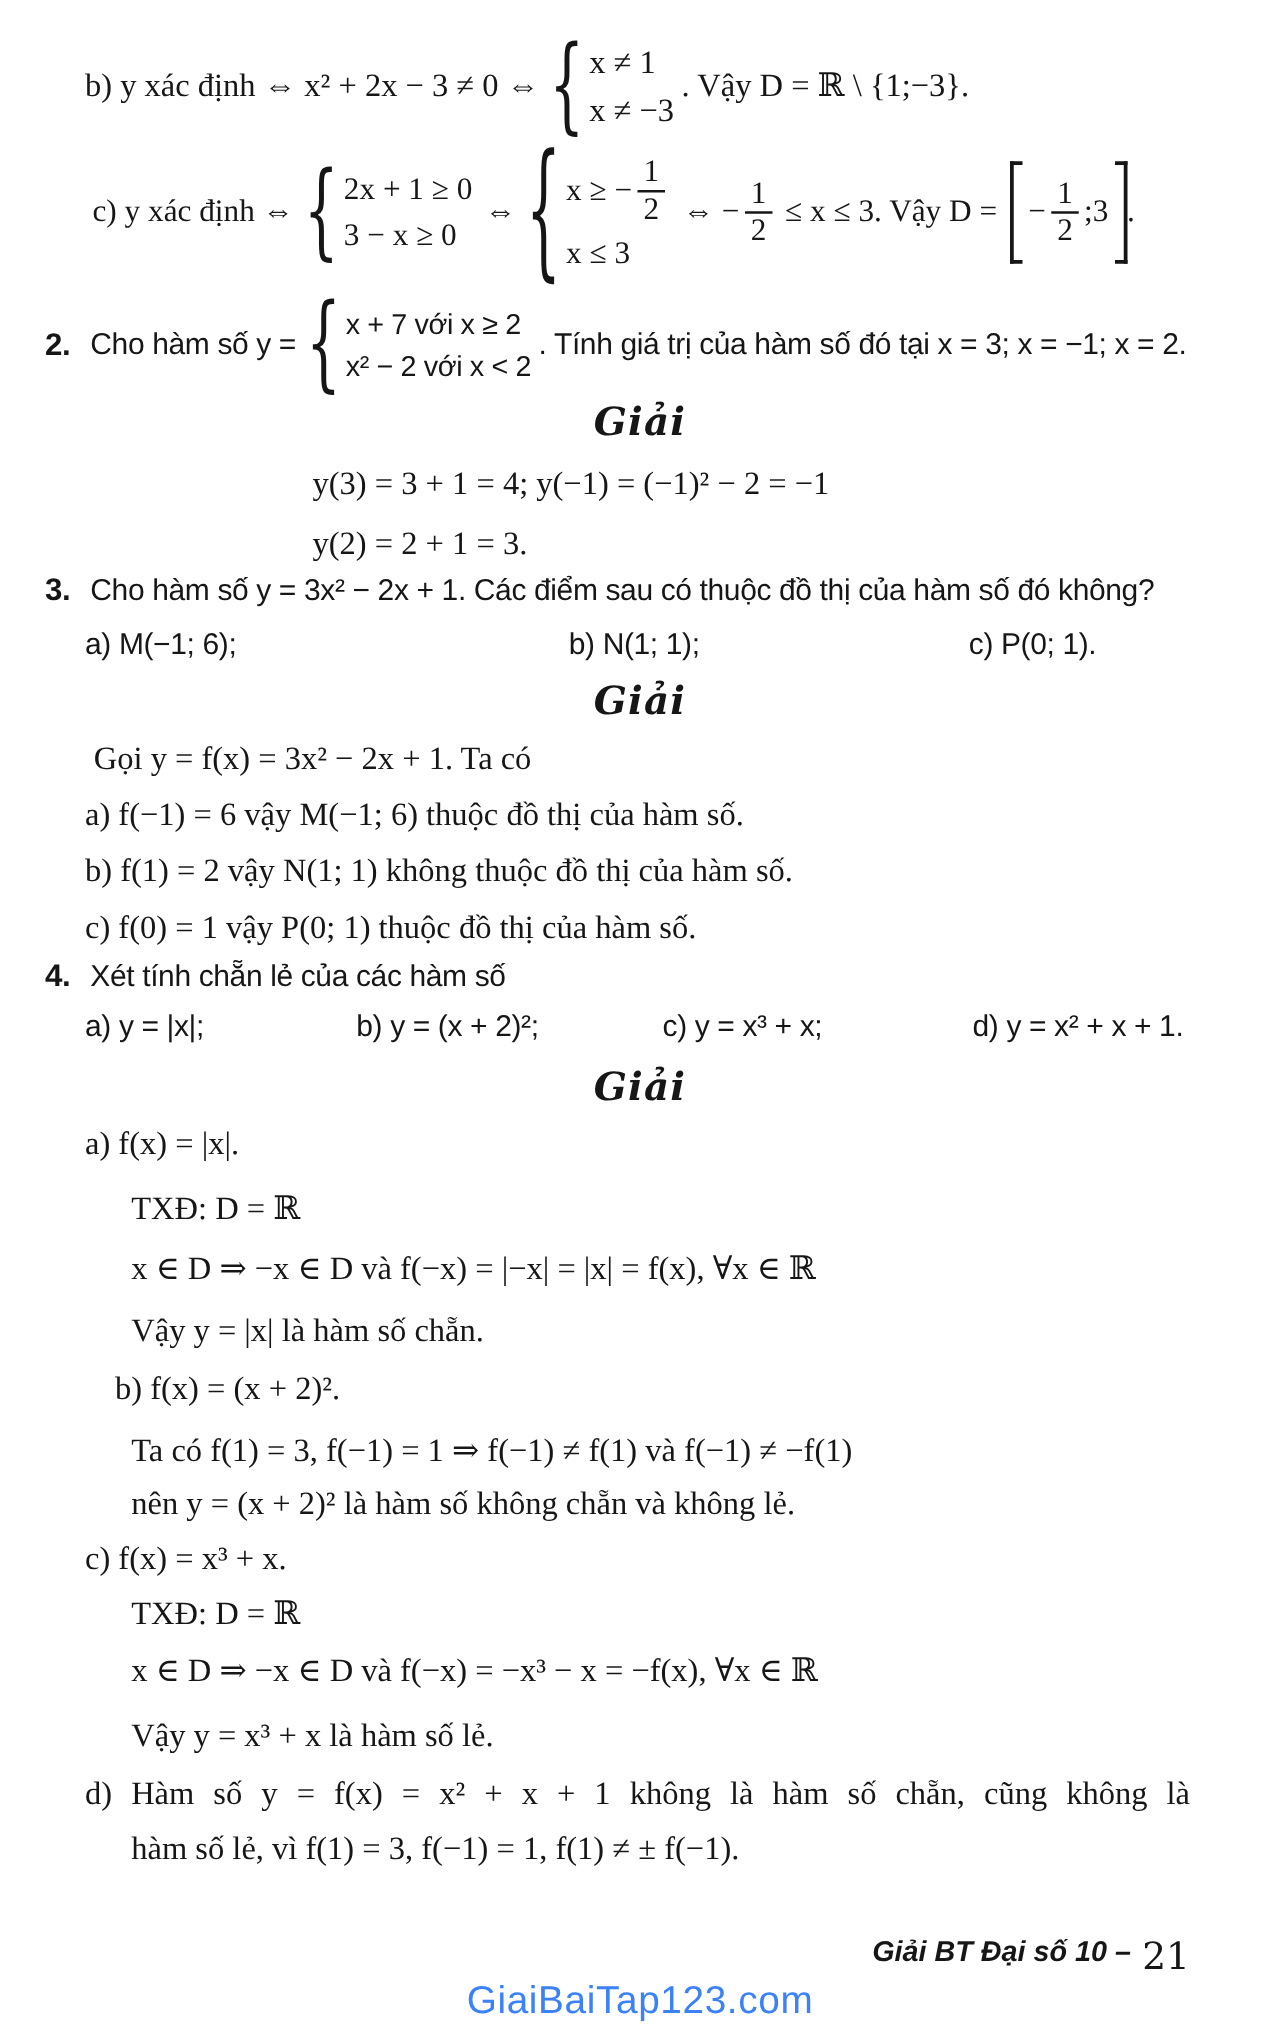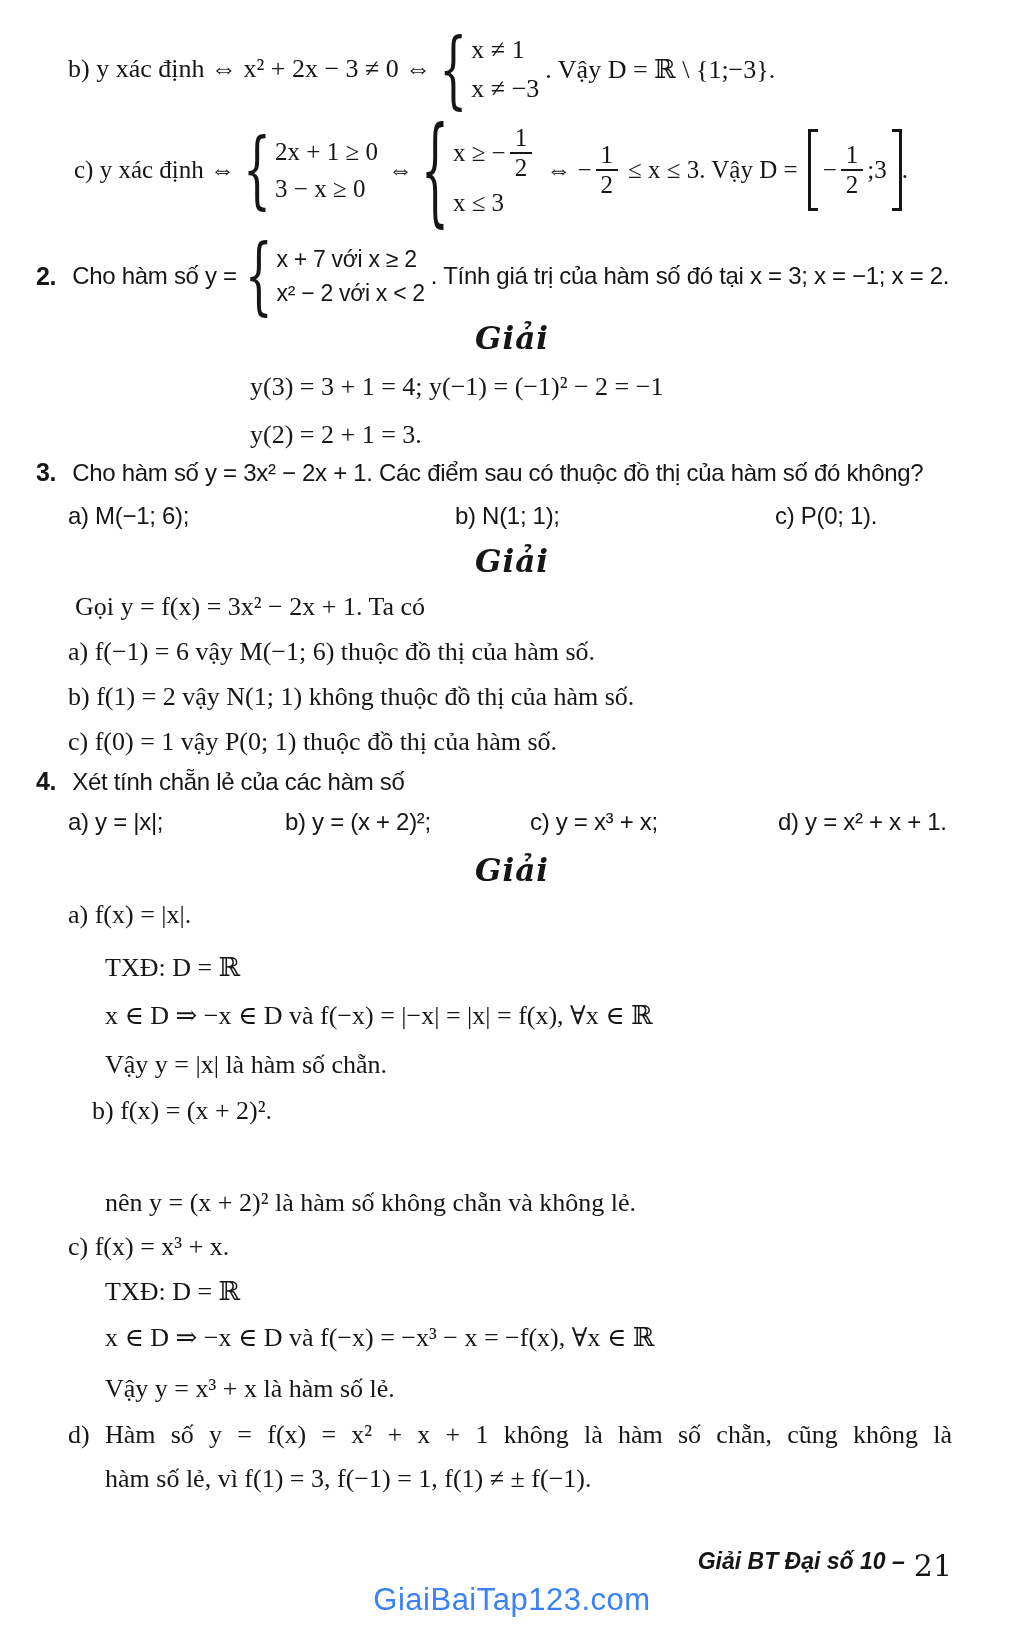--- a/index.html
+++ b/index.html
@@ -123,20 +123,21 @@
   <div class="abs sans" style="top:808px; left:530px;">c)  y = x³ + x;</div>
   <div class="abs sans" style="top:808px; left:778px;">d) y = x² + x + 1.</div>
 
   <div class="abs giai" style="top:852px; left:0;">Giải</div>
 
   <div class="abs serif" style="top:900px; left:68px;">a) f(x) = |x|.</div>
   <div class="abs serif" style="top:952px; left:105px;">TXĐ: D = ℝ</div>
   <div class="abs serif" style="top:1000px; left:105px;">x ∈ D ⇒ −x ∈ D và f(−x) = |−x| = |x| = f(x), ∀x ∈ ℝ</div>
   <div class="abs serif" style="top:1050px; left:105px;">Vậy y = |x| là hàm số chẵn.</div>
   <div class="abs serif" style="top:1096px; left:77px;margin-left:15px;">b) f(x) = (x + 2)².</div>
+  <div class="abs serif" style="top:1146px; left:105px;">Ta có f(1) = 3, f(−1) = 1 ⇒ f(−1) ≠ f(1) và f(−1) ≠ −f(1)</div>
   <div class="abs serif" style="top:1188px; left:105px;">nên y = (x + 2)² là hàm số không chẵn và không lẻ.</div>
   <div class="abs serif" style="top:1232px; left:68px;">c) f(x) = x³ + x.</div>
   <div class="abs serif" style="top:1276px; left:105px;">TXĐ: D = ℝ</div>
   <div class="abs serif" style="top:1322px; left:105px;">x ∈ D ⇒ −x ∈ D và f(−x) = −x³ − x = −f(x), ∀x ∈ ℝ</div>
   <div class="abs serif" style="top:1374px; left:105px;">Vậy y = x³ + x là hàm số lẻ.</div>
   <div class="abs serif justify1" style="top:1420px; left:68px;">d) Hàm số y = f(x) = x² + x + 1 không là hàm số chẵn, cũng không là</div>
   <div class="abs serif" style="top:1464px; left:105px;">hàm số lẻ, vì f(1) = 3, f(−1) = 1, f(1) ≠ ± f(−1).</div>
 
   <div class="abs footer" style="top:1548px; right:72px;">
     <span>Giải BT Đại số 10 –</span>

